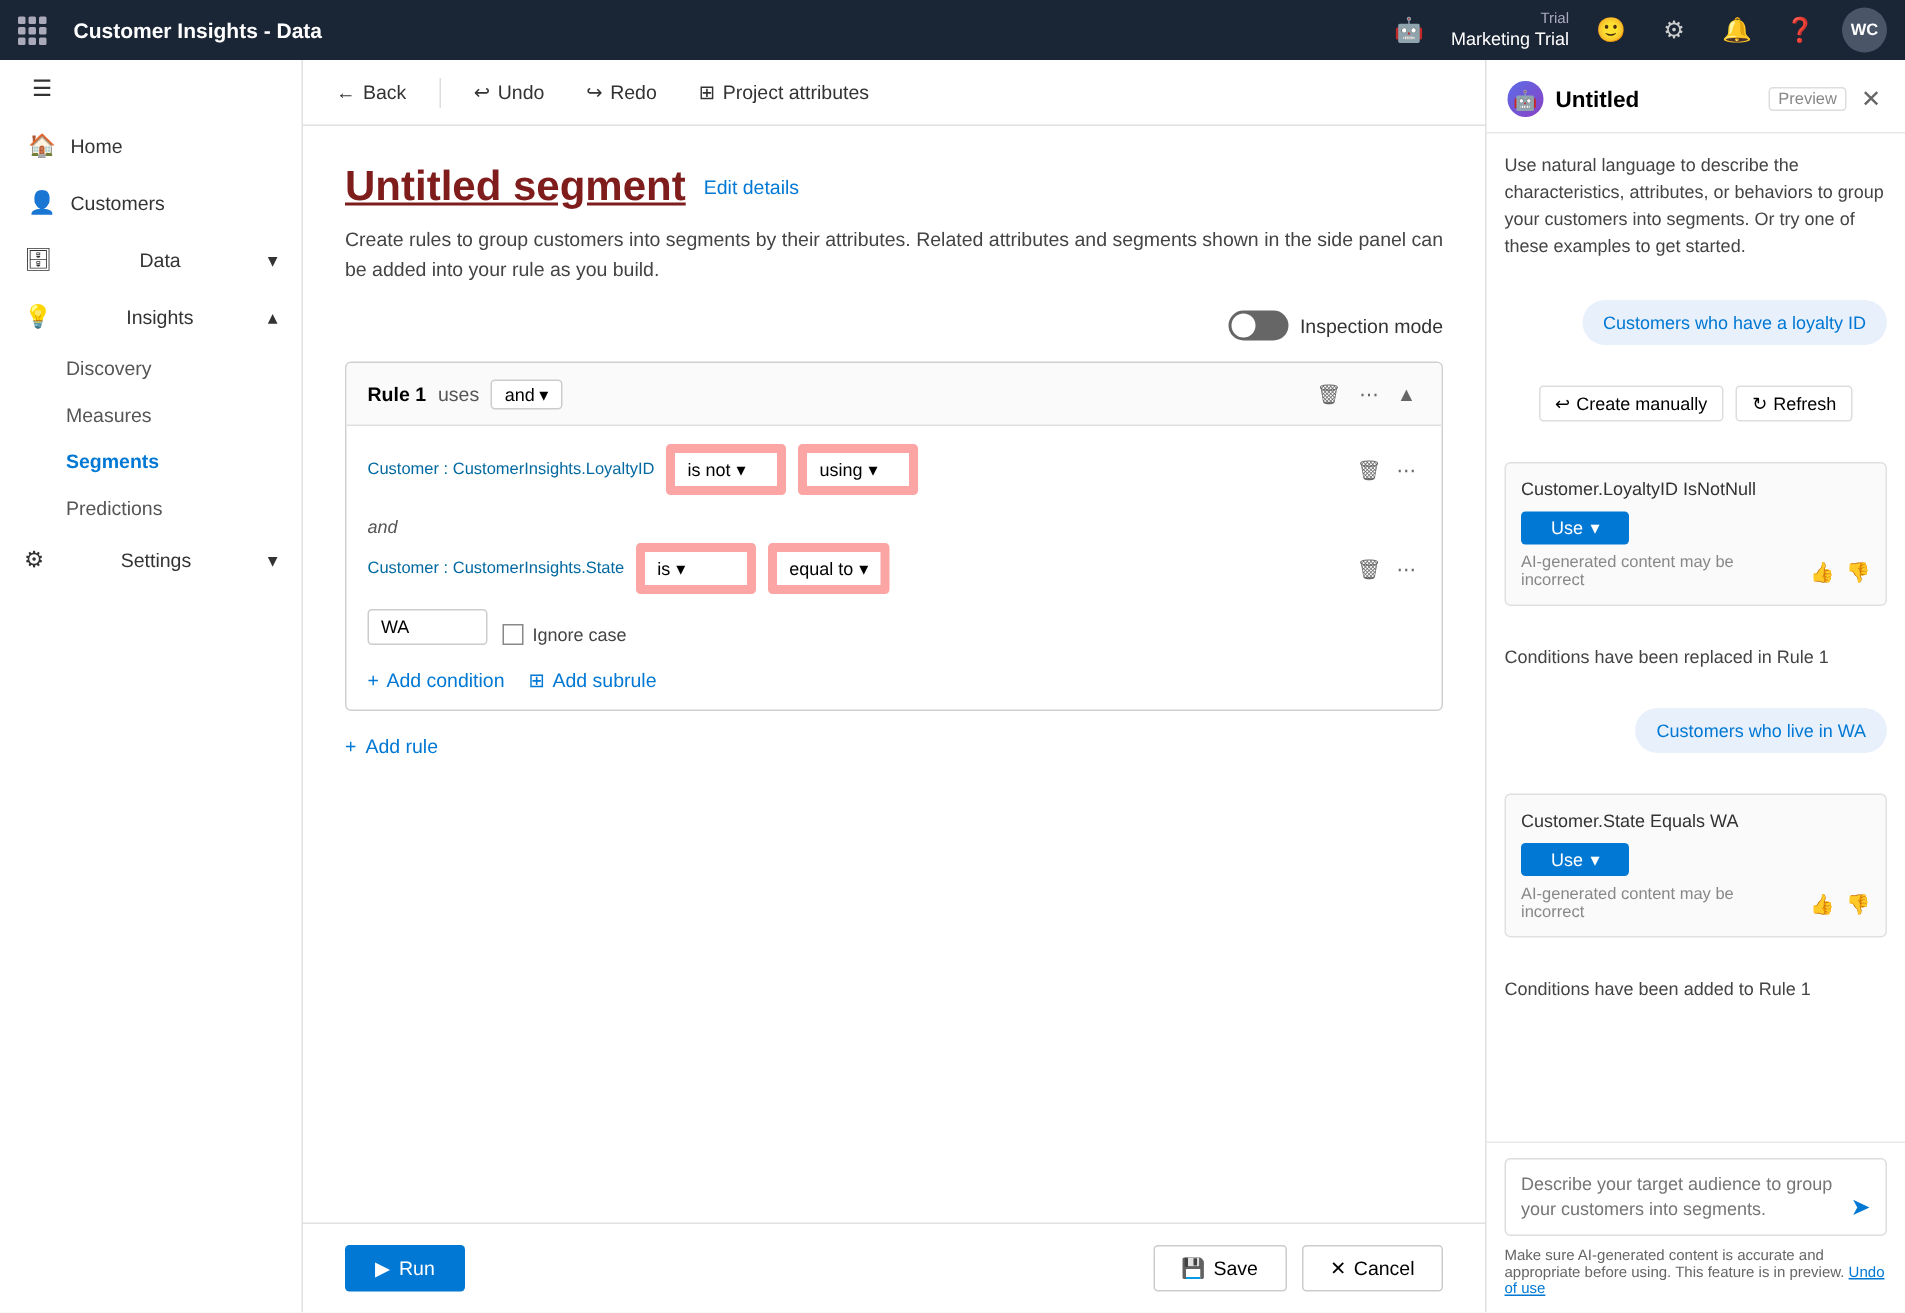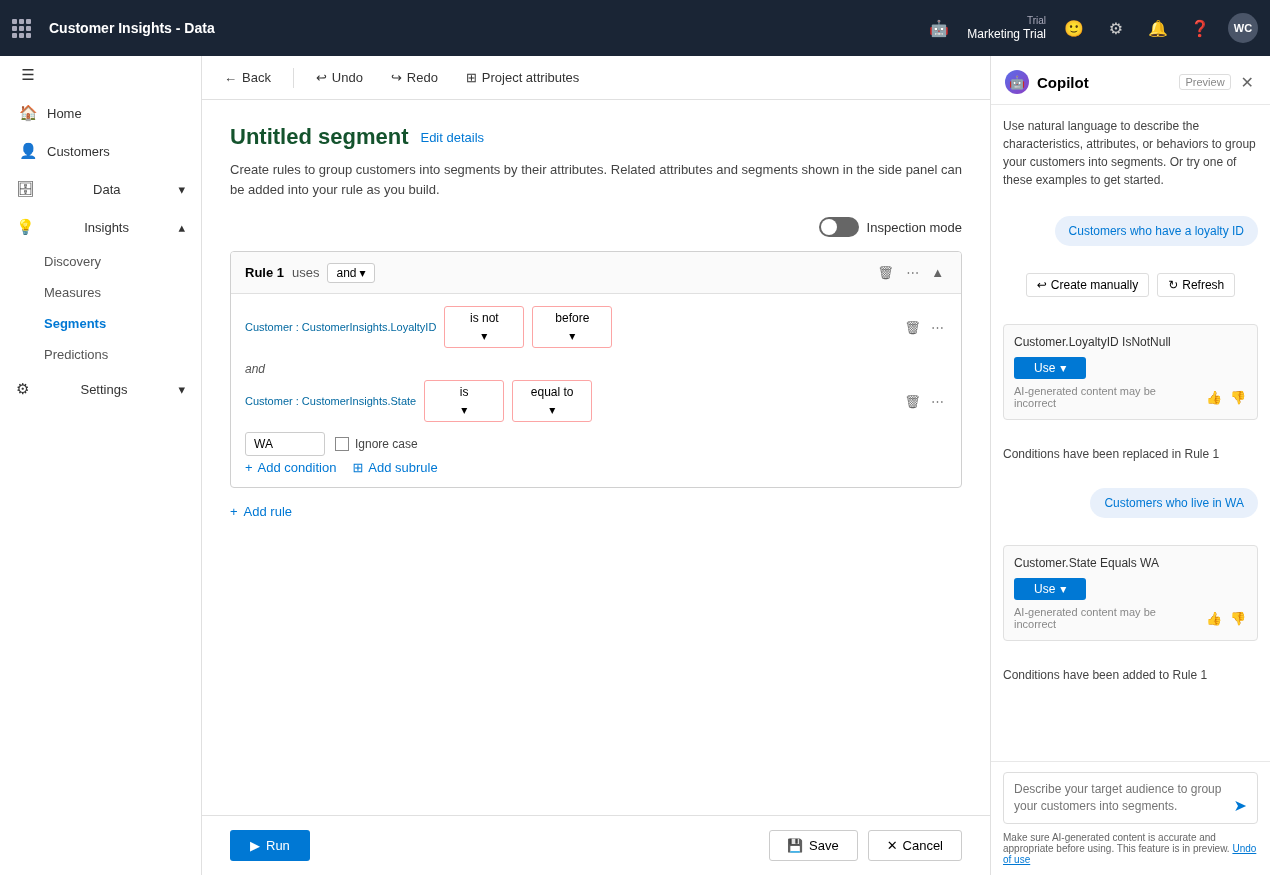--- a/index.html
+++ b/index.html
@@ -1,19 +1,19 @@
 <!DOCTYPE html>
 <html><head>
   <meta charset="utf-8">
   <style>
     * { box-sizing: border-box; margin: 0; padding: 0; }
     body { font-family: 'Segoe UI', Arial, sans-serif; font-size: 13px; background: #f5f5f5; display: flex; flex-direction: column; height: 875px; overflow: hidden; }
 
     
-    .topbar { background: #1a2535; color: #fff; height: 56px; display: flex; align-items: center; padding: 0 12px; gap: 10px; flex-shrink: 0; }
+    .topbar { background: #1a2535; color: #fff; height: 40px; display: flex; align-items: center; padding: 0 12px; gap: 10px; flex-shrink: 0; }
     .topbar-grid { display: flex; align-items: center; gap: 6px; margin-right: 8px; cursor: pointer; }
     .topbar-grid span { display: grid; grid-template-columns: repeat(3,5px); gap: 2px; }
     .topbar-grid span i { width: 5px; height: 5px; background: #aab; border-radius: 1px; }
     .topbar-title { font-size: 14px; font-weight: 600; flex: 1; }
     .topbar-right { display: flex; align-items: center; gap: 14px; }
     .topbar-trial { text-align: right; font-size: 10px; line-height: 1.2; }
     .topbar-trial .trial-label { color: #aab; font-size: 10px; }
     .topbar-trial .trial-name { color: #fff; font-size: 12px; font-weight: 500; }
     .topbar-icon { width: 28px; height: 28px; display: flex; align-items: center; justify-content: center; border-radius: 50%; cursor: pointer; font-size: 16px; color: #ccc; }
     .topbar-avatar { width: 30px; height: 30px; border-radius: 50%; background: #4a5568; display: flex; align-items: center; justify-content: center; font-size: 11px; font-weight: 700; color: #fff; cursor: pointer; }
@@ -36,21 +36,21 @@
     .content { flex: 1; display: flex; flex-direction: column; overflow: hidden; background: #fff; }
 
     
     .toolbar { height: 44px; border-bottom: 1px solid #e0e0e0; display: flex; align-items: center; padding: 0 16px; gap: 16px; flex-shrink: 0; background: #fff; }
     .toolbar-btn { display: flex; align-items: center; gap: 5px; cursor: pointer; color: #333; font-size: 13px; padding: 4px 6px; border-radius: 3px; }
     .toolbar-divider { width: 1px; height: 20px; background: #ddd; }
 
     
     .page-content { flex: 1; overflow-y: auto; padding: 24px 28px; }
     .page-title-row { display: flex; align-items: center; gap: 12px; margin-bottom: 10px; }
-    .page-title { font-size: 22px; font-weight: 600; color: #14532d; }
+    .page-title { font-size: 28px; font-weight: 600; color: #7f1d1d; text-decoration: underline; }
     .edit-details-link { color: #0078d4; font-size: 13px; cursor: pointer; }
     .page-description { font-size: 13px; color: #444; margin-bottom: 18px; line-height: 1.5; }
 
     
     .inspection-row { display: flex; align-items: center; justify-content: flex-end; margin-bottom: 14px; gap: 8px; }
     .toggle { position: relative; width: 40px; height: 20px; background: #666; border-radius: 10px; cursor: pointer; }
     .toggle::after { content: ''; position: absolute; width: 16px; height: 16px; border-radius: 50%; background: #fff; top: 2px; left: 2px; transition: left .2s; }
     .inspection-label { font-size: 13px; color: #333; }
 
     
@@ -58,26 +58,26 @@
     .rule-header { background: #fafafa; border-bottom: 1px solid #e0e0e0; padding: 10px 14px; display: flex; align-items: center; gap: 8px; }
     .rule-title { font-size: 13px; font-weight: 600; }
     .rule-uses { font-size: 13px; color: #555; }
     .rule-logic-btn { border: 1px solid #ccc; border-radius: 3px; padding: 2px 8px; font-size: 12px; cursor: pointer; background: #fff; display: flex; align-items: center; gap: 3px; }
     .rule-header-actions { margin-left: auto; display: flex; align-items: center; gap: 6px; }
     .icon-btn { cursor: pointer; color: #666; padding: 3px; border-radius: 3px; }
 
     .rule-body { padding: 12px 14px; }
     .condition-row { display: flex; align-items: center; gap: 8px; margin-bottom: 10px; }
     .condition-field { font-size: 11px; color: #0369a1; }
-    .condition-select { border: 1px solid #fca5a5; border-radius: 3px; padding: 4px 8px; font-size: 12px; cursor: pointer; background: #fff; display: flex; align-items: center; gap: 4px; min-width: 80px; flex-direction: column; }
+    .condition-select { border: 6px solid #fca5a5; border-radius: 3px; padding: 4px 8px; font-size: 12px; cursor: pointer; background: #fff; display: flex; align-items: center; gap: 4px; min-width: 80px; }
     .condition-actions { margin-left: auto; display: flex; gap: 4px; }
     .and-label { font-size: 12px; color: #555; font-style: italic; padding: 4px 0; }
 
     
-    .state-row { display: flex; align-items: center; gap: 10px; padding-left: 0; }
+    .state-row { display: flex; align-items: flex-end; gap: 10px; margin-bottom: 12px; padding-left: 0; }
     .state-input { border: 1px solid #ccc; border-radius: 3px; padding: 4px 8px; font-size: 12px; width: 80px; }
     .ignore-case-row { display: flex; align-items: center; gap: 6px; font-size: 12px; color: #444; }
     .checkbox-box { width: 14px; height: 14px; border: 1px solid #888; background: #fff; cursor: pointer; }
 
     .add-condition-row { display: flex; gap: 16px; padding-top: 4px; }
     .add-link { display: flex; align-items: center; gap: 5px; color: #0078d4; font-size: 13px; cursor: pointer; }
 
     
     .add-rule-row { display: flex; align-items: center; gap: 6px; color: #0078d4; font-size: 13px; cursor: pointer; margin-top: 4px; }
 
@@ -248,21 +248,21 @@
 
         <div class="rule-body">
 
           <div class="condition-row">
             <span class="condition-field">Customer : CustomerInsights.LoyaltyID</span>
             <div class="condition-select">
               <span>is not</span>
               <span>▾</span>
             </div>
             <div class="condition-select">
-              <span>before</span>
+              <span>using</span>
               <span>▾</span>
             </div>
             <div class="condition-actions">
               <span class="icon-btn">🗑</span>
               <span class="icon-btn">⋯</span>
             </div>
           </div>
 
           <div class="and-label">and</div>
 
@@ -324,21 +324,21 @@
           <span>✕</span>
           <span>Cancel</span>
         </button>
       </div>
     </div>
   </div>
 
   <div class="copilot-panel">
     <div class="copilot-header">
       <div class="copilot-icon">🤖</div>
-      <span class="copilot-title">Copilot</span>
+      <span class="copilot-title">Untitled</span>
       <span class="copilot-preview">Preview</span>
       <span class="copilot-close">✕</span>
     </div>
 
     <div class="copilot-body">
 
       <p class="copilot-intro">Use natural language to describe the characteristics, attributes, or behaviors to group your customers into segments. Or try one of these examples to get started.</p>
 
       <div class="copilot-suggestion-bubble">Customers who have a loyalty ID</div>
 

